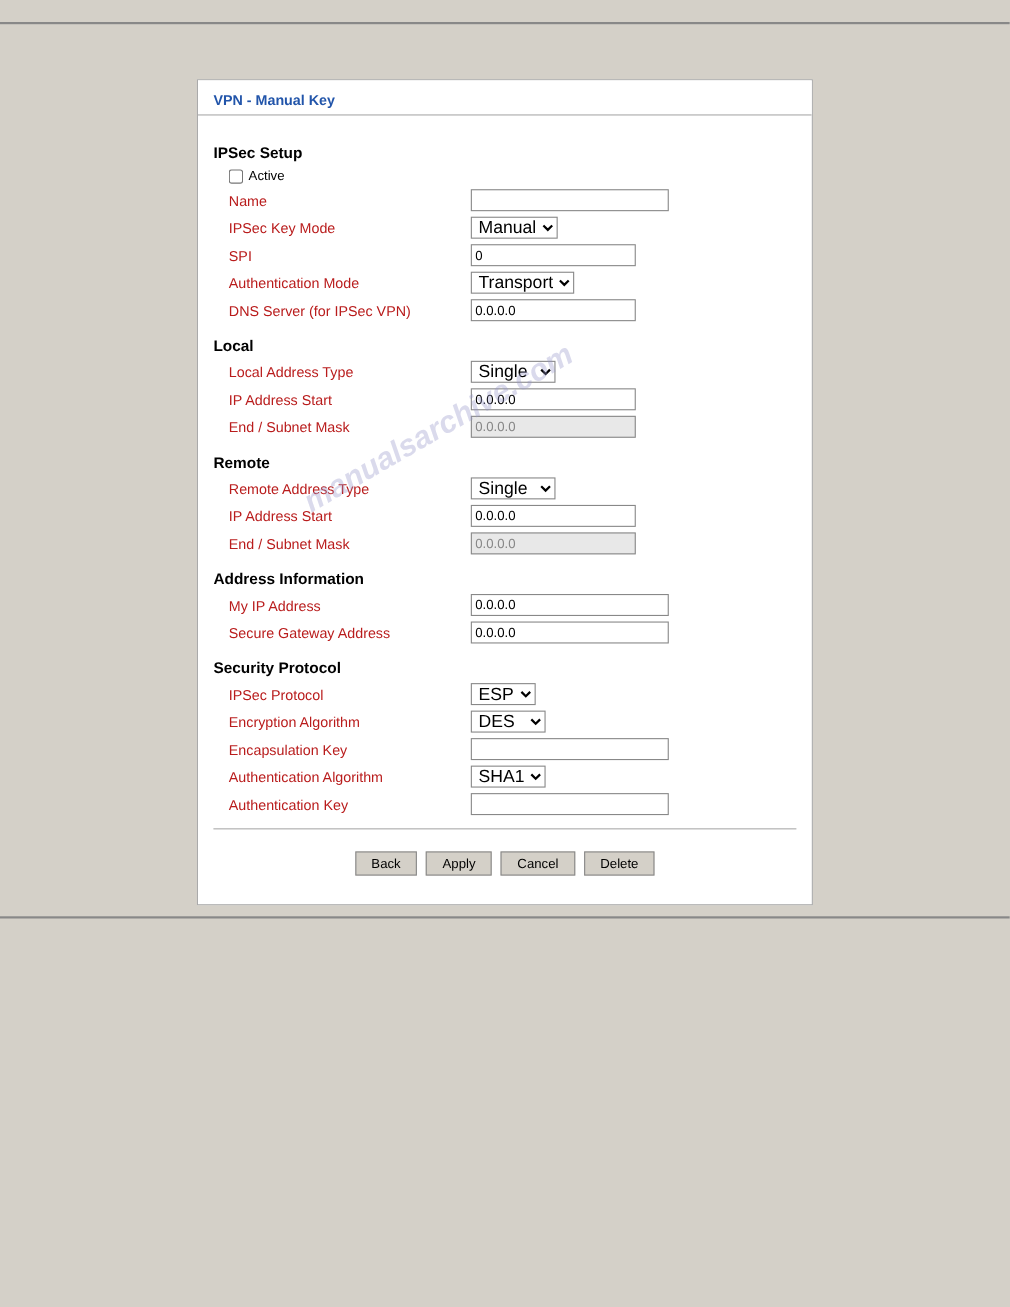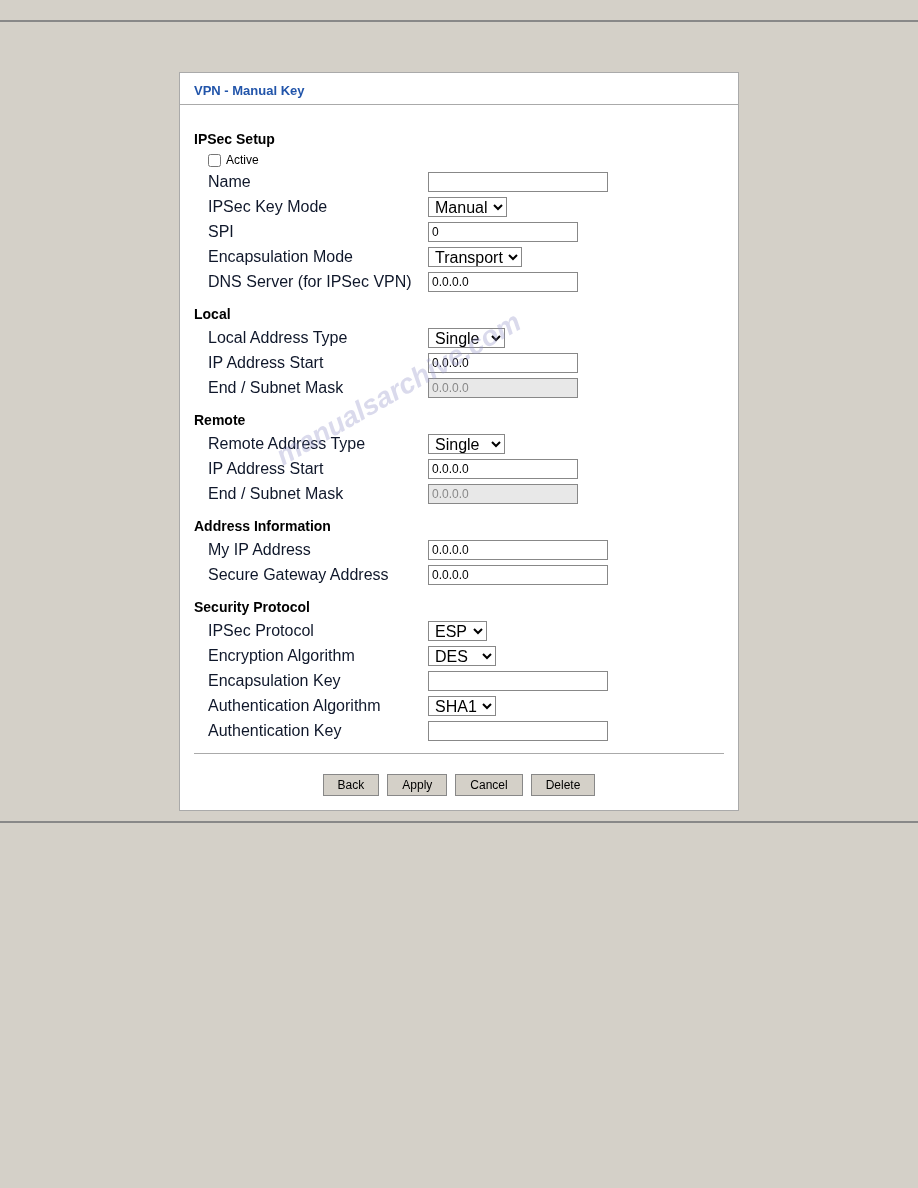--- a/index.html
+++ b/index.html
@@ -51,42 +51,42 @@
     .panel-title {
       background: #fff;
       padding: 10px 14px 6px 14px;
       border-bottom: 1px solid #aaa;
       font-size: 13px;
       font-weight: bold;
       color: #2255aa;
     }
 
     .panel-body {
-      padding: 12px 14px 2px 14px;
+      padding: 12px 14px 14px 14px;
     }
 
     .section-title {
       font-size: 14px;
       font-weight: bold;
       color: #000;
       margin-top: 14px;
       margin-bottom: 6px;
     }
 
     .field-row {
       display: flex;
       align-items: center;
       margin-bottom: 5px;
       padding-left: 14px;
     }
 
     .field-label {
       width: 220px;
-      font-size: 16px;
-      color: #0f172a;
+      font-size: 13px;
+      color: #b91c1c;
       flex-shrink: 0;
     }
 
     .field-value {
       flex: 1;
     }
 
     .field-value input[type="text"] {
       width: 150px;
       height: 20px;
@@ -209,21 +209,21 @@
       </div>
 
       <div class="field-row">
         <span class="field-label">SPI</span>
         <div class="field-value">
           <input type="text" value="0" style="">
         </div>
       </div>
 
       <div class="field-row">
-        <span class="field-label">Encapsulation Mode</span>
+        <span class="field-label">Authentication Mode</span>
         <div class="field-value">
           <select>
             <option>Transport</option>
             <option>Tunnel</option>
           </select>
         </div>
       </div>
 
       <div class="field-row">
         <span class="field-label">DNS Server (for IPSec VPN)</span>

